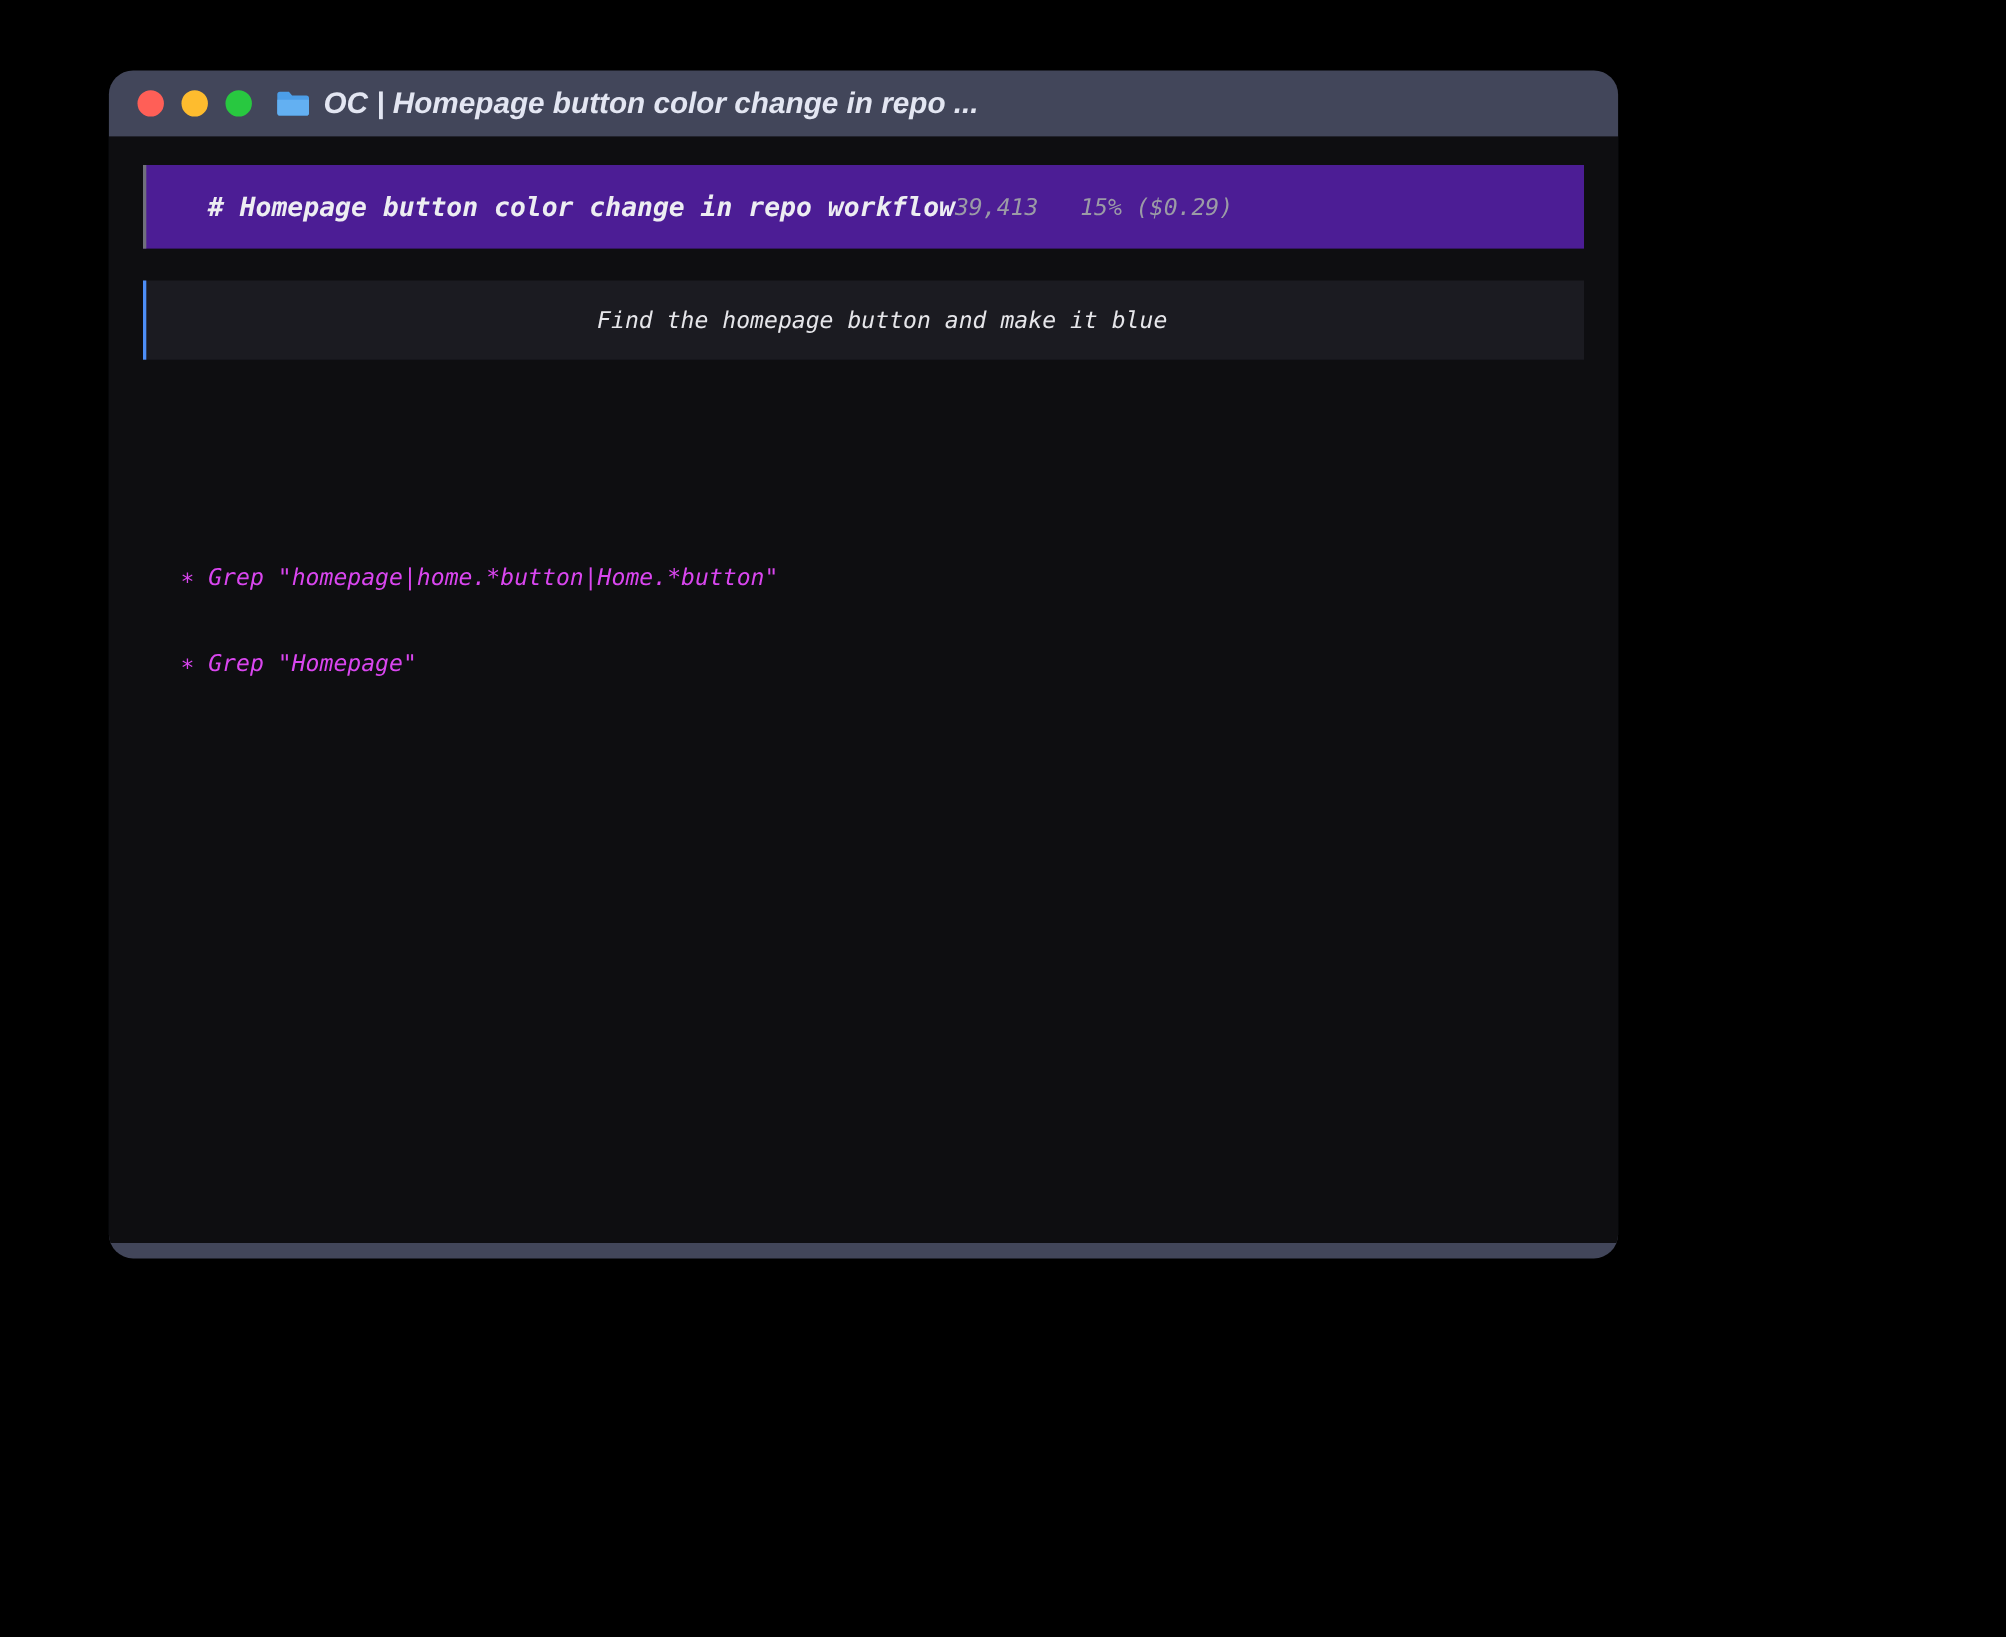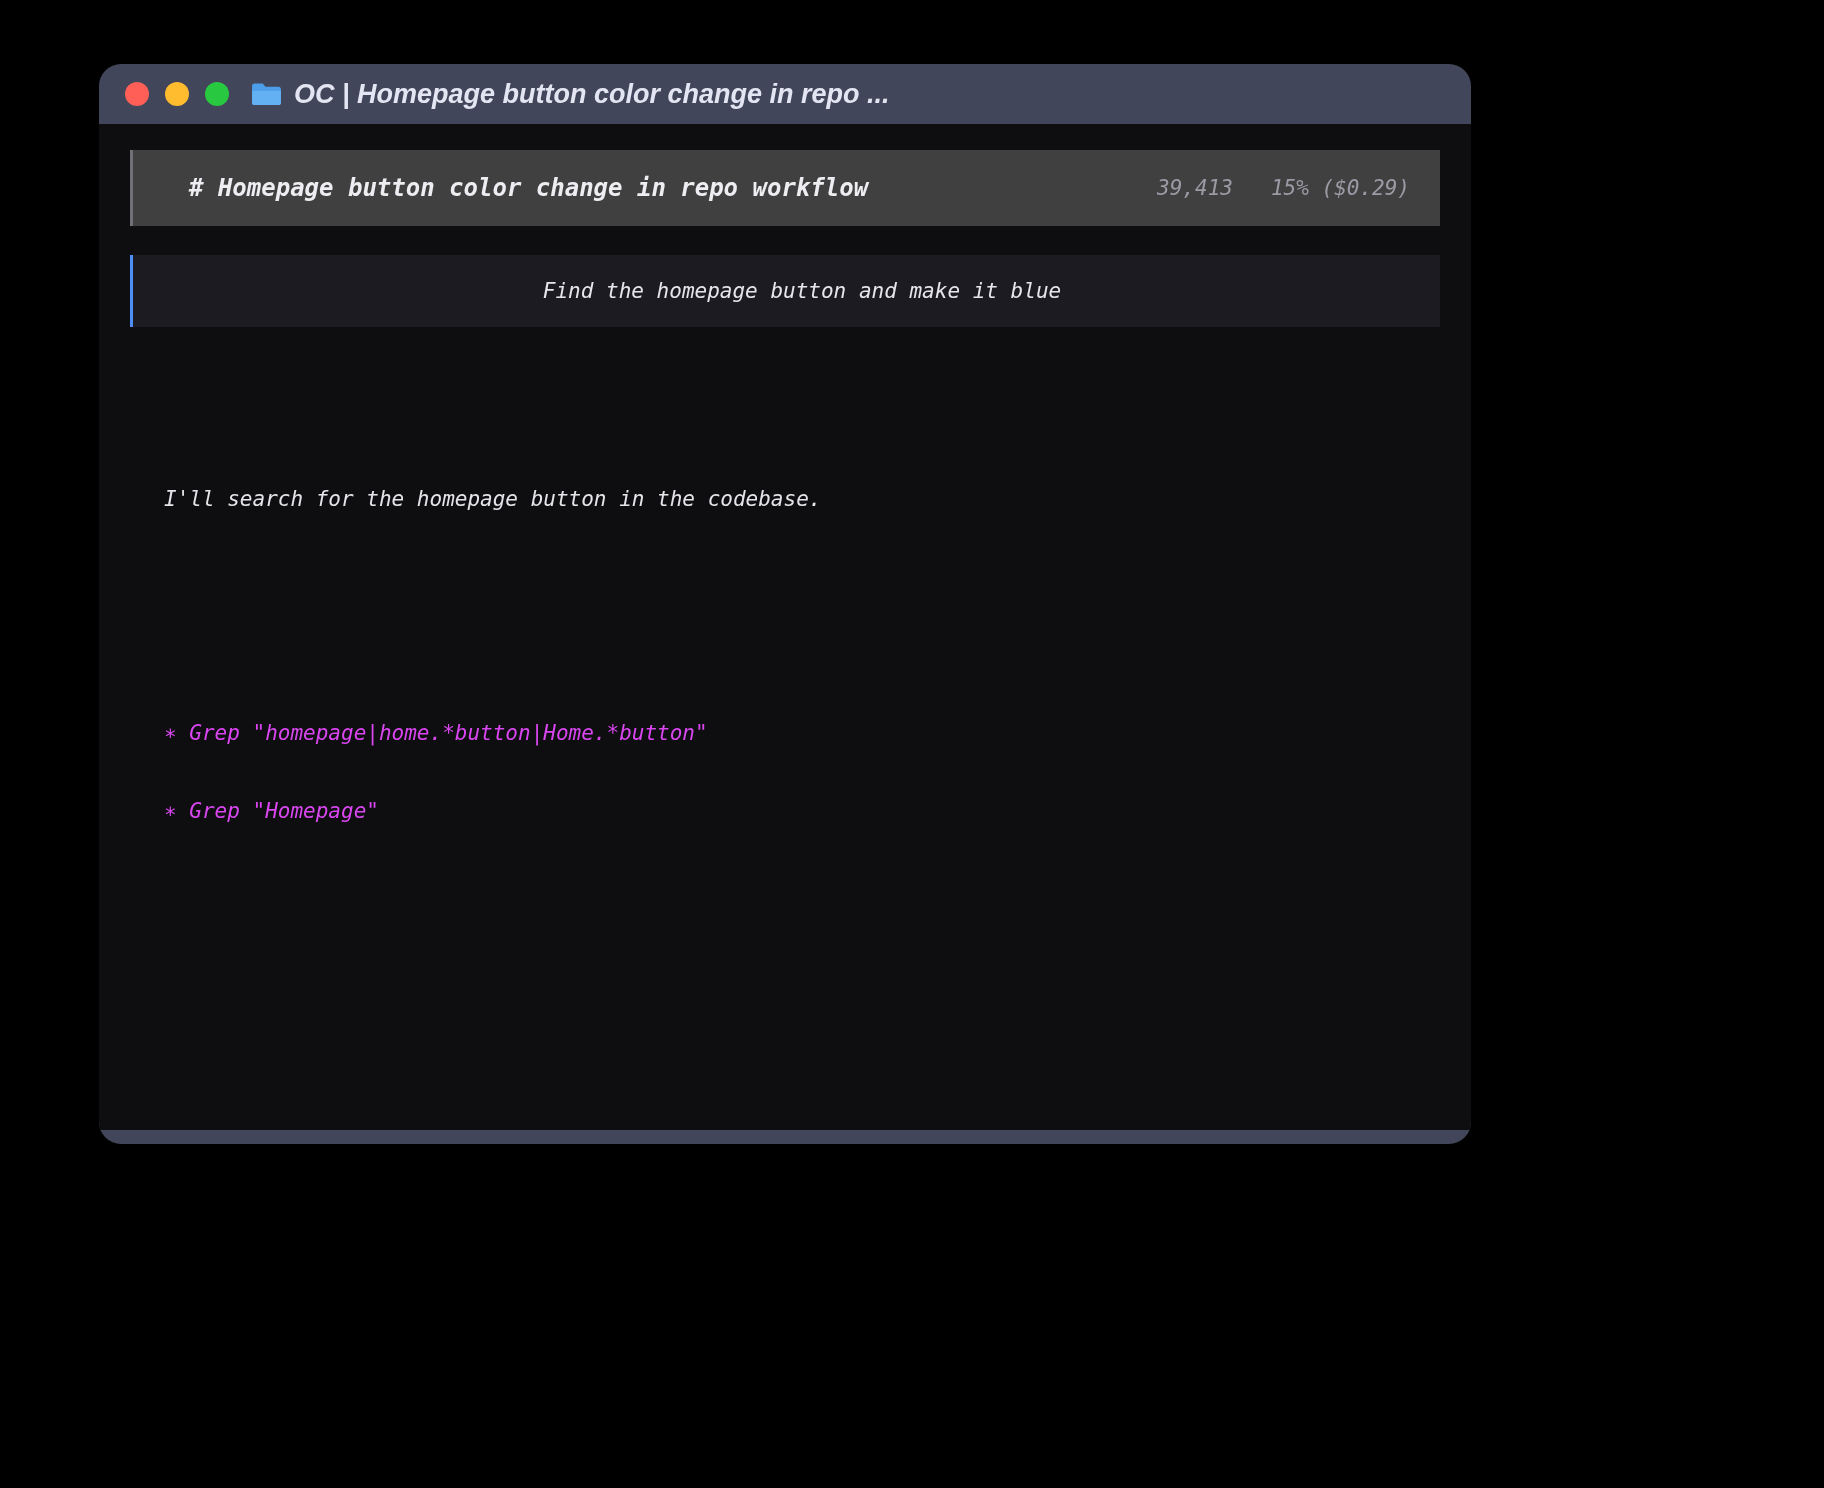--- a/index.html
+++ b/index.html
@@ -19,22 +19,22 @@
   .light.yellow { background:#FEBC2E; }
   .light.green { background:#28C840; }
   .title-wrap { display:flex; align-items:center; gap:12px; margin-left:22px;
     font-family:"Liberation Sans", sans-serif; font-weight:bold; font-size:27px;
     color:#E3E6F2; white-space:nowrap; }
 
   
   .terminal { flex:1 1 auto; background:#0E0E11; padding:26px 31px 0 31px;
     display:flex; flex-direction:column; overflow:hidden; }
 
-  .session-header { flex:0 0 76px; background:#404040; border-left:3px solid #70707B;
-    display:flex; align-items:center; justify-content:space-between;
+  .session-header { flex:0 0 76px; background:#4c1d95; border-left:3px solid #70707B;
+    display:flex; align-items:center; 
     padding:0 30px 0 56px; }
   .session-title { font-weight:bold; font-size:24px; color:#EDEDF2; white-space:nowrap; }
   .session-stats { font-size:21px; color:#9B9BA6; display:flex; gap:38px; white-space:nowrap; }
 
   .user-block { margin-top:29px; flex:0 0 72px; background:#1B1B21;
     border-left:3px solid #4D8EF7; display:flex; align-items:center;
     padding-left:31px; font-size:21px; color:#E6E6EA;justify-content:center; }
 
   .convo { margin:29px 0 0 34px; font-size:21px; line-height:26px; white-space:pre; }
   .group { margin-bottom:26px; }
@@ -72,23 +72,20 @@
         <span>15% ($0.29)</span>
       </span>
     </div>
 
     <div class="user-block">
       <span>Find the homepage button and make it blue</span>
     </div>
 
     <div class="convo">
 
-      <div class="group">
-        <div class="line text">I'll search for the homepage button in the codebase.</div>
-      </div>
 
       <div class="group">
         <div class="line tool">∗ Grep "homepage|home.*button|Home.*button"</div>
         <div class="line tool">∗ Grep "Homepage"</div>
       </div>
 
 
       
 
       

